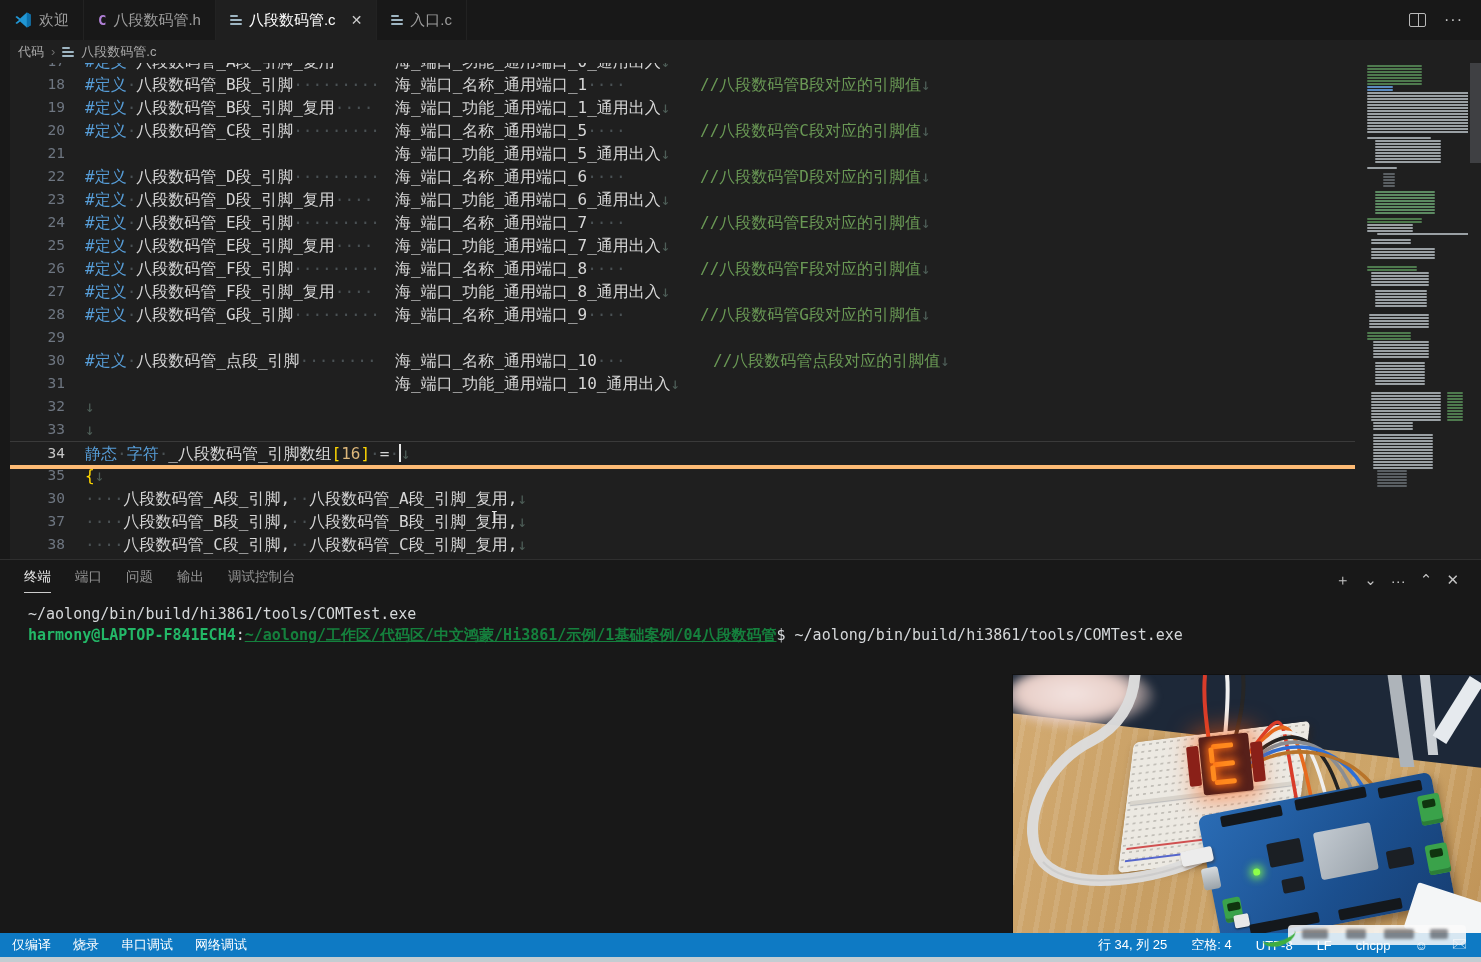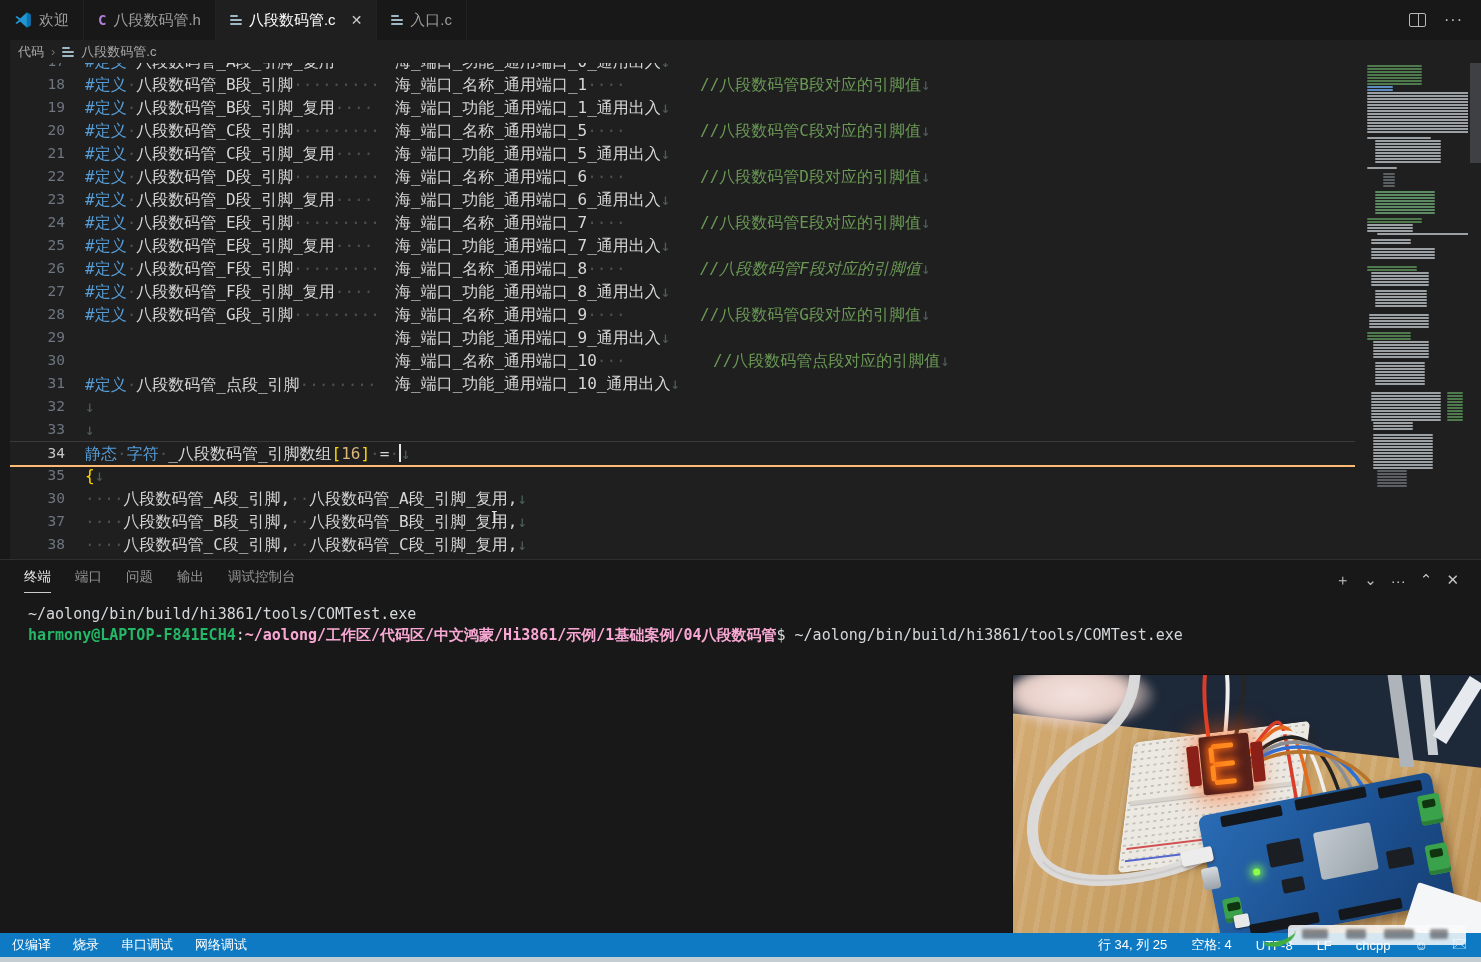--- a/index.html
+++ b/index.html
@@ -24,21 +24,21 @@
   .more-dots{font-size:16px;letter-spacing:1px;color:#c2c2c2;}
   
   .breadcrumb{position:absolute;left:10px;top:40px;right:0;height:23px;background:#1f1f1f;
       display:flex;align-items:center;gap:7px;padding-left:8px;color:#a9a9a9;font-size:13px;}
   .breadcrumb .sep{color:#6e6e6e;}
   
   .left-strip{position:absolute;left:0;top:40px;width:10px;bottom:29px;background:#181818;}
   .editor{position:absolute;left:10px;top:63px;right:0;height:496px;background:#1f1f1f;overflow:hidden;}
   .code-font{font-family:"DejaVu Sans Mono","DejaVu Sans",monospace;}
   .row{position:absolute;left:0;width:1345px;height:23px;line-height:23px;font-size:16px;}
-  .row.cur-line{border-top:1px solid #3a3a3a;border-bottom:2px solid #fdba74;}
+  .row.cur-line{border-top:1px solid #3a3a3a;border-bottom:4px solid #fdba74;}
   .gutter{position:absolute;left:0;width:55px;text-align:right;color:#6e7681;font-size:14.5px;}
   .row.cur-line .gutter{color:#c6c6c6;}
   .col{position:absolute;top:0;white-space:pre;text-align:right;}
   .tk-kw{color:#569cd6;} .tk-id{color:#d6d6d6;} .tk-cm{color:#6a9955;}
   .tk-ws{color:#4a5154;} .tk-eol{color:#4d5d57;} .tk-br{color:#ffd700;}
   .tk-num{color:#dcb67a;} 
   .tk-cur{display:inline-block;width:2px;height:18px;background:#e8e8e8;vertical-align:-3px;}
   .ibeam{position:absolute;left:481px;top:444px;color:#e8e8e8;font-size:17px;
          text-shadow:0 0 2px #000;font-family:"DejaVu Serif",serif;}
   
@@ -49,21 +49,21 @@
   
   .panel{position:absolute;left:0;top:559px;width:100%;height:374px;background:#181818;border-top:1px solid #2f2f2f;}
   .panel-header{position:absolute;left:0;top:4px;right:0;height:32px;display:flex;align-items:center;}
   .ptab{margin-left:24px;font-size:13.5px;color:#969696;padding-bottom:6px;cursor:default;}
   .ptab.active{color:#e7e7e7;border-bottom:1.5px solid #cccccc;}
   .pactions{margin-left:auto;display:flex;align-items:center;gap:14px;padding-right:22px;color:#c5c5c5;font-size:15px;}
   .pactions span{cursor:default;}
   .term{position:absolute;left:0;top:42px;font-size:15px;line-height:21px;
         font-family:"DejaVu Sans Mono","DejaVu Sans",monospace;}
   .tline{position:absolute;left:28px;white-space:pre;}
-  .t-out,.t-plain{color:#d5d8da;} .t-user{color:#23b767;font-weight:bold;} .t-path{color:#f9a8d4;font-weight:bold;}
+  .t-out,.t-plain{color:#d5d8da;} .t-user{color:#23b767;font-weight:bold;} .t-path{color:#15803d;font-weight:bold;text-decoration:underline;}
   
   .statusbar{position:absolute;left:0;top:933px;width:100%;height:24px;background:#0e7ac4;
              display:flex;align-items:center;color:#ffffff;font-size:13px;z-index:30;}
   .sb-left{display:flex;gap:22px;padding-left:12px;}
   .sb-right{margin-left:auto;display:flex;gap:24px;align-items:center;padding-right:14px;}
   .sb-item{cursor:default;white-space:nowrap;}
   .sb-ico{font-size:13px;}
   .bottom-strip{position:absolute;left:0;top:957px;width:100%;height:5px;background:#c3cdd2;z-index:31;}
   
   .photo{position:absolute;left:1013px;top:675px;width:468px;height:258px;overflow:hidden;z-index:20;
@@ -188,21 +188,20 @@
           <span class="col" style="left: 385px;"><span class="tk-id">海_端口_功能_通用端口_1_通用出入</span><span class="tk-eol">↓</span></span>
         </div>
         <div class="row" style="top: 56px;">
           <span class="gutter">20</span>
           <span class="col" style="left: 75px;"><span class="tk-kw">#定义</span><span class="tk-ws">·</span><span class="tk-id">八段数码管_C段_引脚</span><span class="tk-ws">·········</span></span>
           <span class="col" style="left: 385px;"><span class="tk-id">海_端口_名称_通用端口_5</span><span class="tk-ws">····</span></span>
           <span class="col" style="left: 690px;"><span class="tk-cm">//八段数码管C段对应的引脚值</span><span class="tk-eol">↓</span></span>
         </div>
         <div class="row" style="top: 79px;">
           <span class="gutter">21</span>
-          <span class="col" style="left: 75px;"><span class="tk-kw">#定义</span><span class="tk-ws">·</span><span class="tk-id">八段数码管_C段_引脚_复用</span><span class="tk-ws">····</span></span>
           <span class="col" style="left: 385px;"><span class="tk-id">海_端口_功能_通用端口_5_通用出入</span><span class="tk-eol">↓</span></span>
         </div>
         <div class="row" style="top: 102px;">
           <span class="gutter">22</span>
           <span class="col" style="left: 75px;"><span class="tk-kw">#定义</span><span class="tk-ws">·</span><span class="tk-id">八段数码管_D段_引脚</span><span class="tk-ws">·········</span></span>
           <span class="col" style="left: 385px;"><span class="tk-id">海_端口_名称_通用端口_6</span><span class="tk-ws">····</span></span>
           <span class="col" style="left: 690px;"><span class="tk-cm">//八段数码管D段对应的引脚值</span><span class="tk-eol">↓</span></span>
         </div>
         <div class="row" style="top: 125px;">
           <span class="gutter">23</span>
@@ -217,40 +216,39 @@
         </div>
         <div class="row" style="top: 171px;">
           <span class="gutter">25</span>
           <span class="col" style="left: 75px;"><span class="tk-kw">#定义</span><span class="tk-ws">·</span><span class="tk-id">八段数码管_E段_引脚_复用</span><span class="tk-ws">····</span></span>
           <span class="col" style="left: 385px;"><span class="tk-id">海_端口_功能_通用端口_7_通用出入</span><span class="tk-eol">↓</span></span>
         </div>
         <div class="row" style="top: 194px;">
           <span class="gutter">26</span>
           <span class="col" style="left: 75px;"><span class="tk-kw">#定义</span><span class="tk-ws">·</span><span class="tk-id">八段数码管_F段_引脚</span><span class="tk-ws">·········</span></span>
           <span class="col" style="left: 385px;"><span class="tk-id">海_端口_名称_通用端口_8</span><span class="tk-ws">····</span></span>
-          <span class="col" style="left: 690px; font-style: italic;"><span class="tk-cm">//八段数码管F段对应的引脚值</span><span class="tk-eol">↓</span></span>
+          <span class="col" style="left: 690px;"><span class="tk-cm">//八段数码管F段对应的引脚值</span><span class="tk-eol">↓</span></span>
         </div>
         <div class="row" style="top: 217px;">
           <span class="gutter">27</span>
           <span class="col" style="left: 75px;"><span class="tk-kw">#定义</span><span class="tk-ws">·</span><span class="tk-id">八段数码管_F段_引脚_复用</span><span class="tk-ws">····</span></span>
           <span class="col" style="left: 385px;"><span class="tk-id">海_端口_功能_通用端口_8_通用出入</span><span class="tk-eol">↓</span></span>
         </div>
         <div class="row" style="top: 240px;">
           <span class="gutter">28</span>
           <span class="col" style="left: 75px;"><span class="tk-kw">#定义</span><span class="tk-ws">·</span><span class="tk-id">八段数码管_G段_引脚</span><span class="tk-ws">·········</span></span>
           <span class="col" style="left: 385px;"><span class="tk-id">海_端口_名称_通用端口_9</span><span class="tk-ws">····</span></span>
           <span class="col" style="left: 690px;"><span class="tk-cm">//八段数码管G段对应的引脚值</span><span class="tk-eol">↓</span></span>
         </div>
         <div class="row" style="top: 263px;">
           <span class="gutter">29</span>
-          <span class="col" style="left: 385px;"><span class="tk-id">海_端口_功能_通用端口_9_通用出入</span><span class="tk-eol">↓</span></span>
         </div>
         <div class="row" style="top: 286px;">
           <span class="gutter">30</span>
-          <span class="col" style="left: 75px; margin-top: 24px;"><span class="tk-kw">#定义</span><span class="tk-ws">·</span><span class="tk-id">八段数码管_点段_引脚</span><span class="tk-ws">········</span></span>
+          <span class="col" style="left: 75px;"><span class="tk-kw">#定义</span><span class="tk-ws">·</span><span class="tk-id">八段数码管_点段_引脚</span><span class="tk-ws">········</span></span>
           <span class="col" style="left: 385px;"><span class="tk-id">海_端口_名称_通用端口_10</span><span class="tk-ws">···</span></span>
           <span class="col" style="left: 703px;"><span class="tk-cm">//八段数码管点段对应的引脚值</span><span class="tk-eol">↓</span></span>
         </div>
         <div class="row" style="top: 309px;">
           <span class="gutter">31</span>
           <span class="col" style="left: 385px;"><span class="tk-id">海_端口_功能_通用端口_10_通用出入</span><span class="tk-eol">↓</span></span>
         </div>
         <div class="row" style="top: 332px;">
           <span class="gutter">32</span>
           <span class="col" style="left: 75px;"><span class="tk-eol">↓</span></span>

